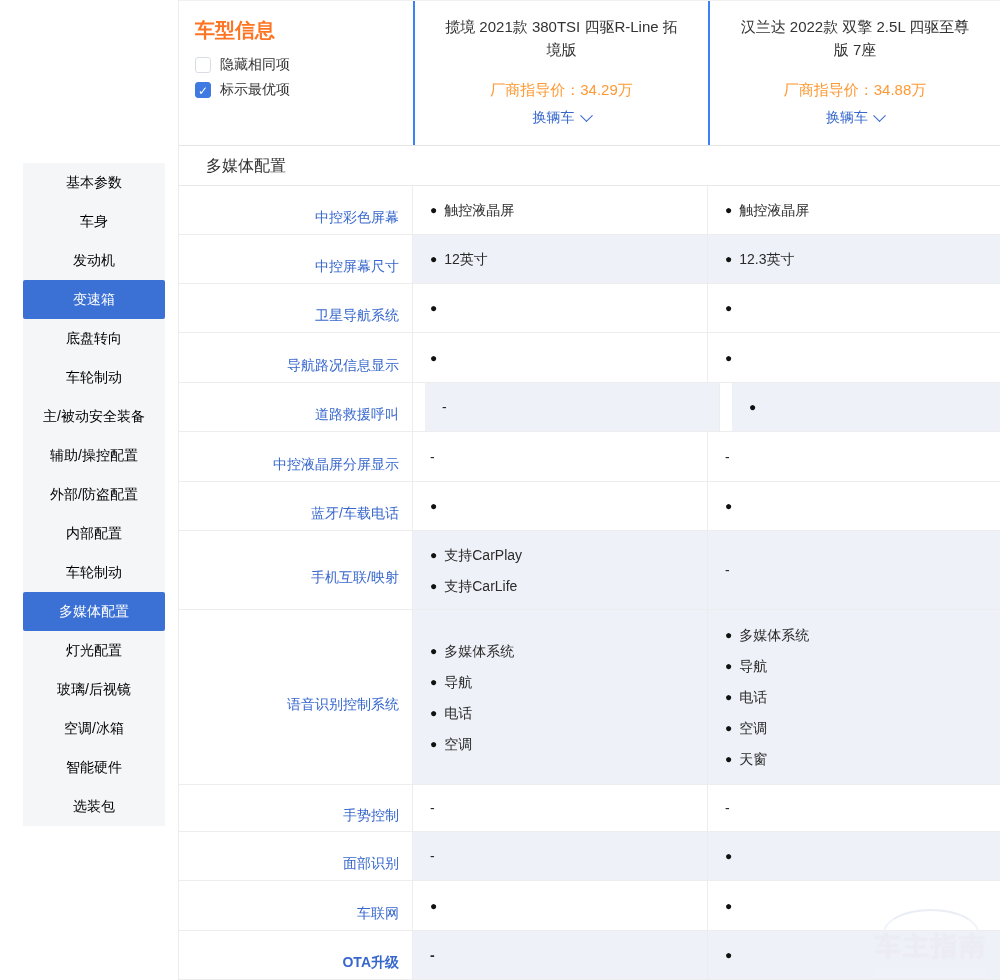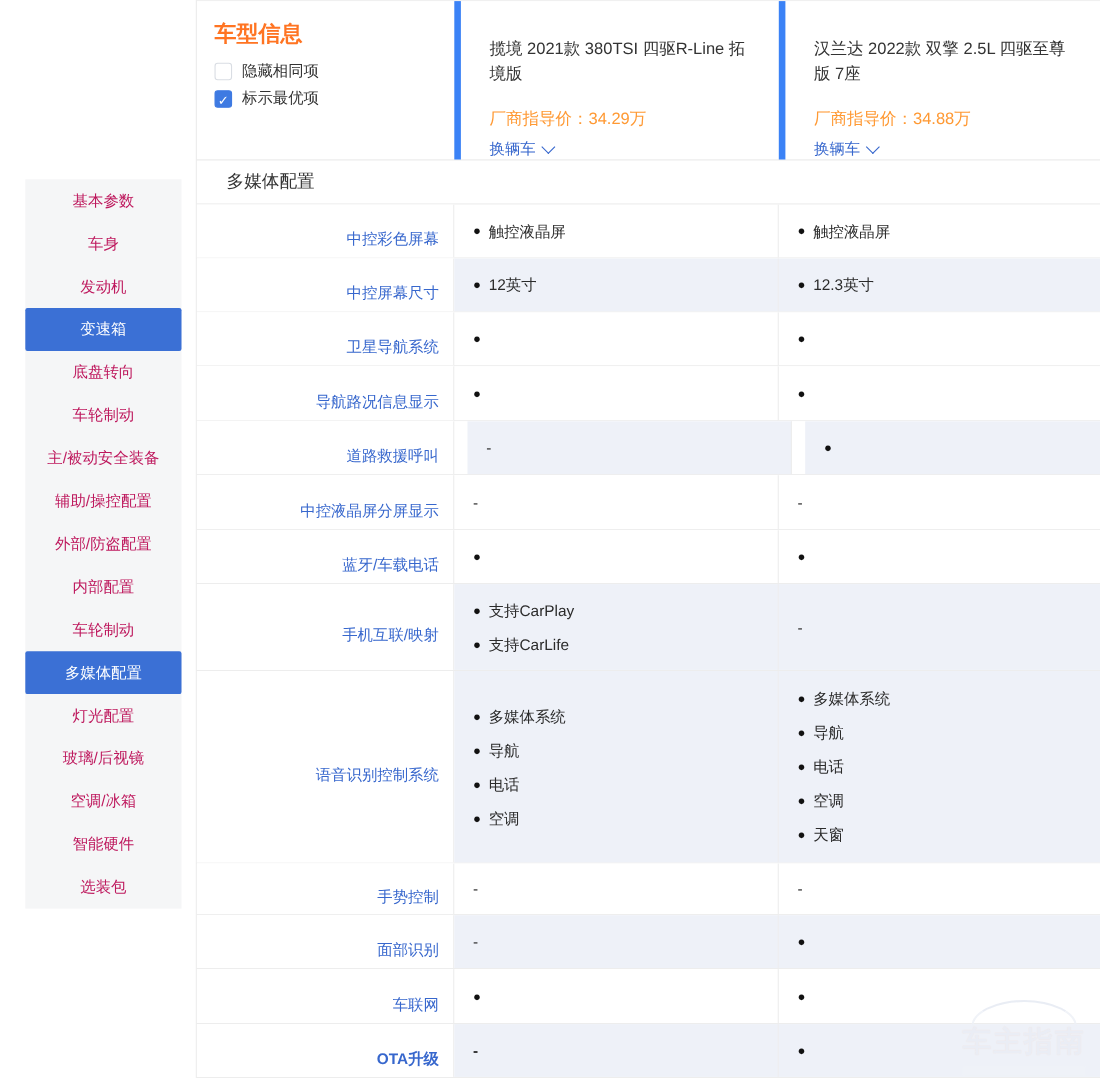--- a/index.html
+++ b/index.html
@@ -5,31 +5,31 @@
   html,body{margin:0;padding:0;}
   body{
     width:1000px;height:980px;background:#fff;
     font-family:"Liberation Sans","DejaVu Sans",sans-serif;
     color:#333;overflow:hidden;position:relative;
   }
   .page{position:relative;width:1000px;height:980px;overflow:hidden;}
 
   
   .sidebar{position:absolute;left:23px;top:163px;width:142px;background:#f5f6f7;padding:0;}
-  .side-item{height:39px;line-height:39px;text-align:center;font-size:14px;color:#be185d;cursor:pointer;}
+  .side-item{height:39px;line-height:39px;text-align:center;font-size:14px;color:#000000;cursor:pointer;}
   .side-item.active{background:#3b70d5;color:#fff;border-radius:2px;}
 
   
   .content{position:absolute;left:178px;top:0;width:870px;border-left:1px solid #ececec;box-sizing:border-box;}
 
   
   .cmp-header{display:flex;height:146px;border-top:1px solid #f0f0f0;border-bottom:1px solid #e4e4e4;box-sizing:border-box;}
   .hcol{box-sizing:border-box;}
   .hcol-info{width:234px;padding:10px 0 0 14px;}
-  .hcol-car{width:295px;border-left:6px solid #3b82f6;padding:32px 26px 0;}
+  .hcol-car{width:295px;border-left:2px solid #3b82f6;text-align:center;padding:14px 26px 0;}
   .hcol-car.second{width:292px;}
   .cmp-title{font-size:20px;font-weight:bold;color:#ff7422;margin:6px 0 12px 2px;}
   .cb-row{display:flex;align-items:center;margin:7px 0 0 2px;cursor:pointer;}
   .cb{width:16px;height:16px;box-sizing:border-box;border-radius:3px;margin-right:9px;flex:0 0 auto;}
   .cb.unchecked{background:#fff;border:1px solid #d9dde3;}
   .cb.checked{background:#3e7ae2;border:1px solid #3e7ae2;color:#fff;font-size:12px;line-height:16px;text-align:center;}
   .cb.checked::after{content:"\2713";font-weight:bold;}
   .cb-label{font-size:14px;color:#333;}
   .car-name{font-size:15px;color:#333;line-height:23px;}
   .car-price{margin-top:20px;font-size:15px;color:#ff9933;}

